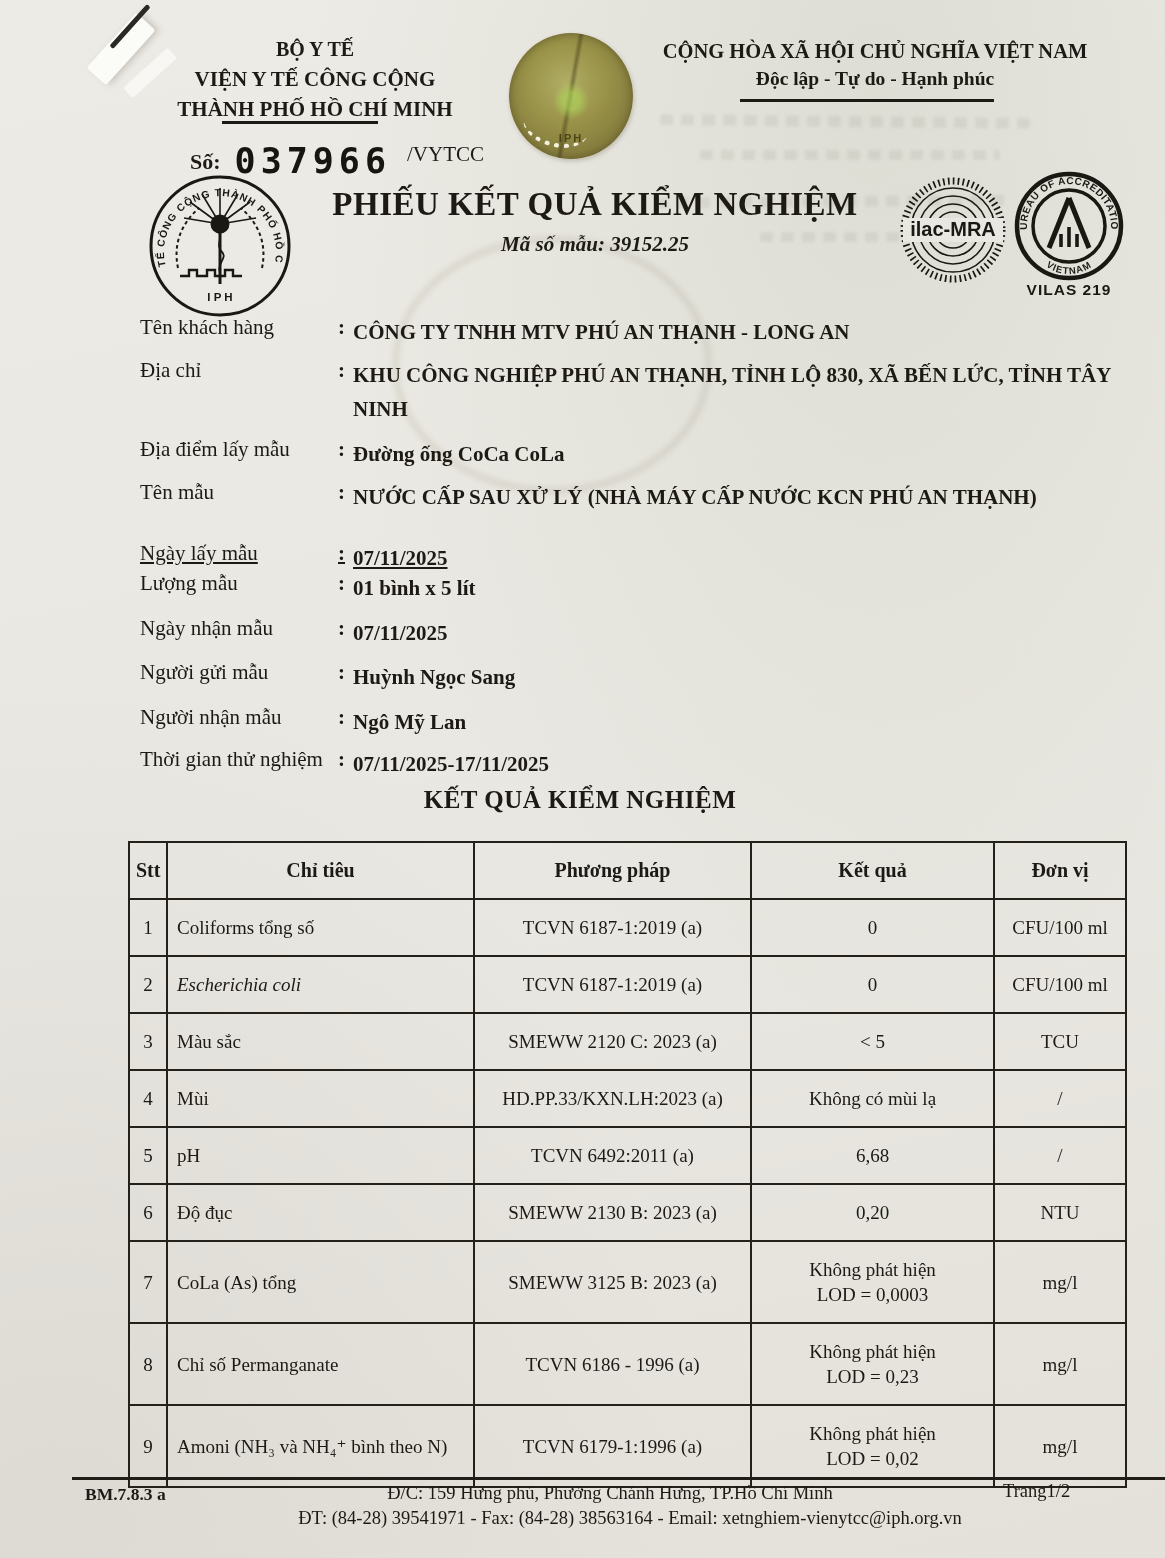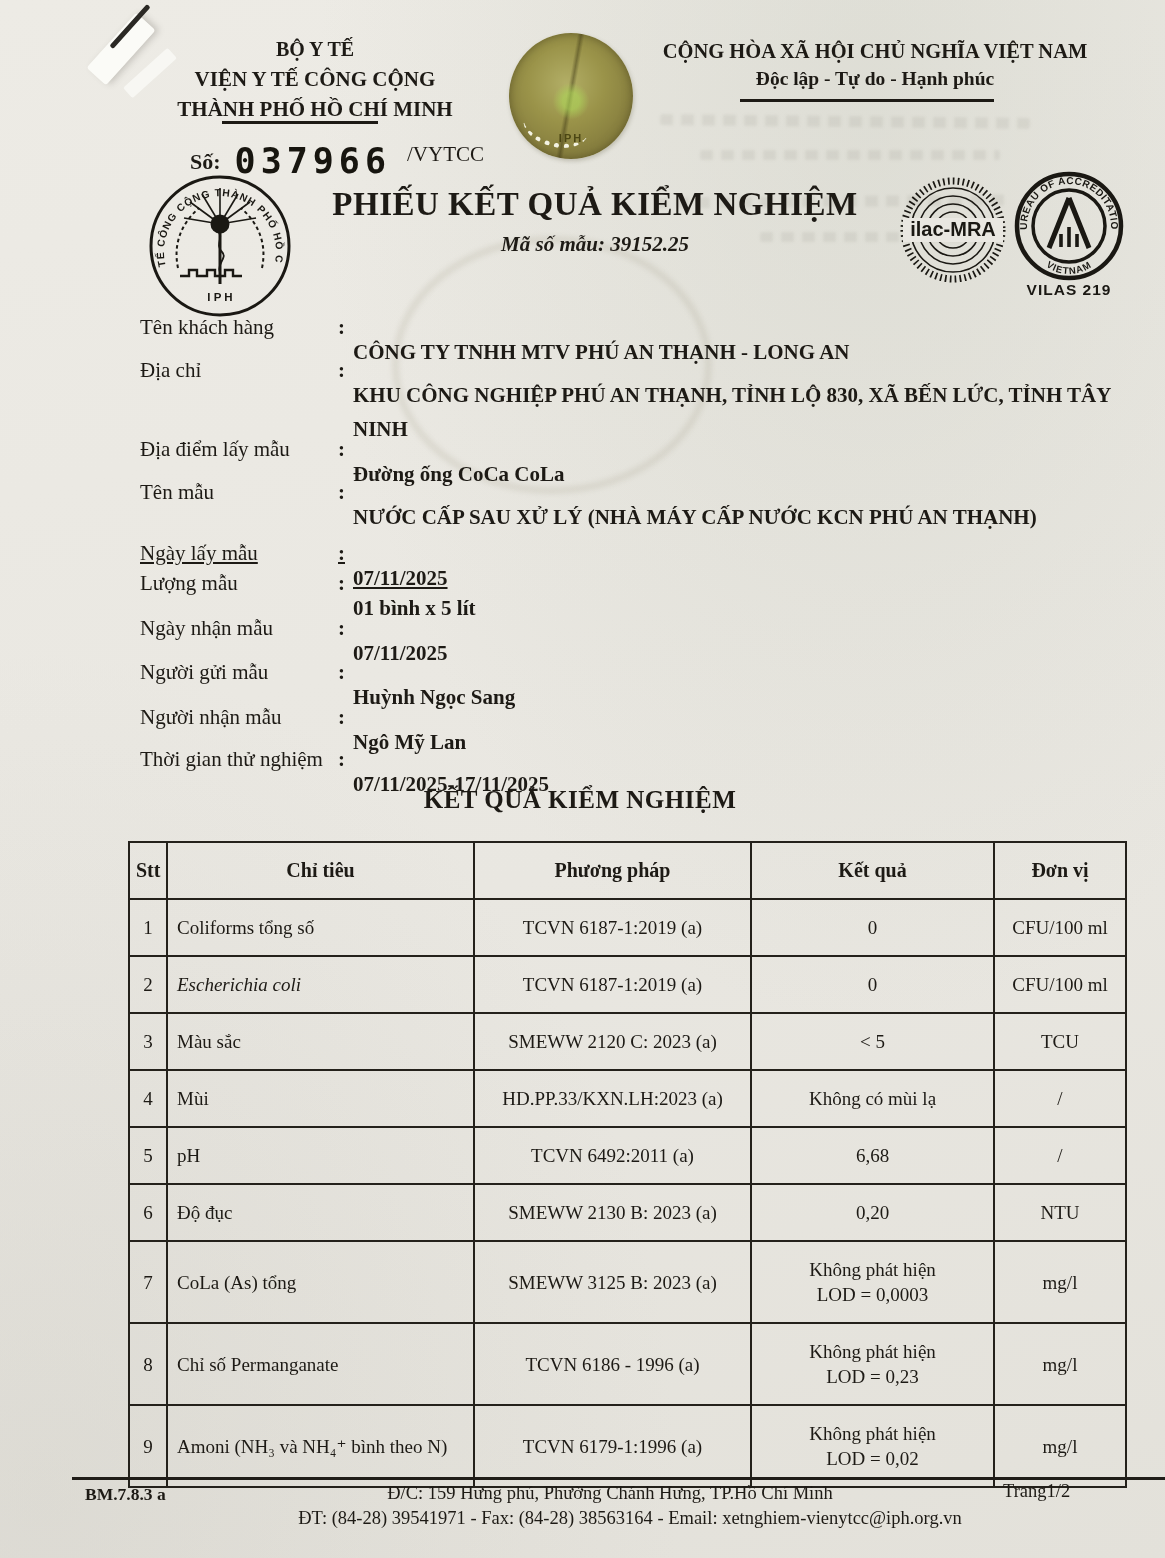--- a/index.html
+++ b/index.html
@@ -55,21 +55,21 @@
   .title-block{left:295px;top:186px;width:600px;text-align:center;}
   .title-main{font-size:33px;font-weight:bold;letter-spacing:.5px;}
   .title-code{font-size:21px;font-weight:bold;font-style:italic;margin-top:9px;}
   .ilac-logo{left:897px;top:174px;}
   .vilas-logo{left:1013px;top:168px;}
   svg text{fill:#1a1813;}
   
   .info-row{position:absolute;left:140px;width:995px;display:flex;align-items:flex-start;}
   .info-label{width:198px;font-size:21px;flex:none;}
   .info-colon{width:15px;font-size:21px;font-weight:bold;flex:none;}
-  .info-value{flex:1;font-size:21px;font-weight:bold;line-height:34px;white-space:nowrap;margin-top:20px;}
+  .info-value{flex:1;font-size:21px;font-weight:bold;line-height:34px;white-space:nowrap;}
   .info-row.wrap .info-value{white-space:normal;}
   .info-row:nth-of-type(1){top:315px;}
   .info-row:nth-of-type(2){top:358px;}
   .info-row:nth-of-type(3){top:437px;}
   .info-row:nth-of-type(4){top:480px;}
   .info-row:nth-of-type(5){top:541px;text-decoration:underline;}
   .info-row:nth-of-type(6){top:571px;}
   .info-row:nth-of-type(7){top:616px;}
   .info-row:nth-of-type(8){top:660px;}
   .info-row:nth-of-type(9){top:705px;}

